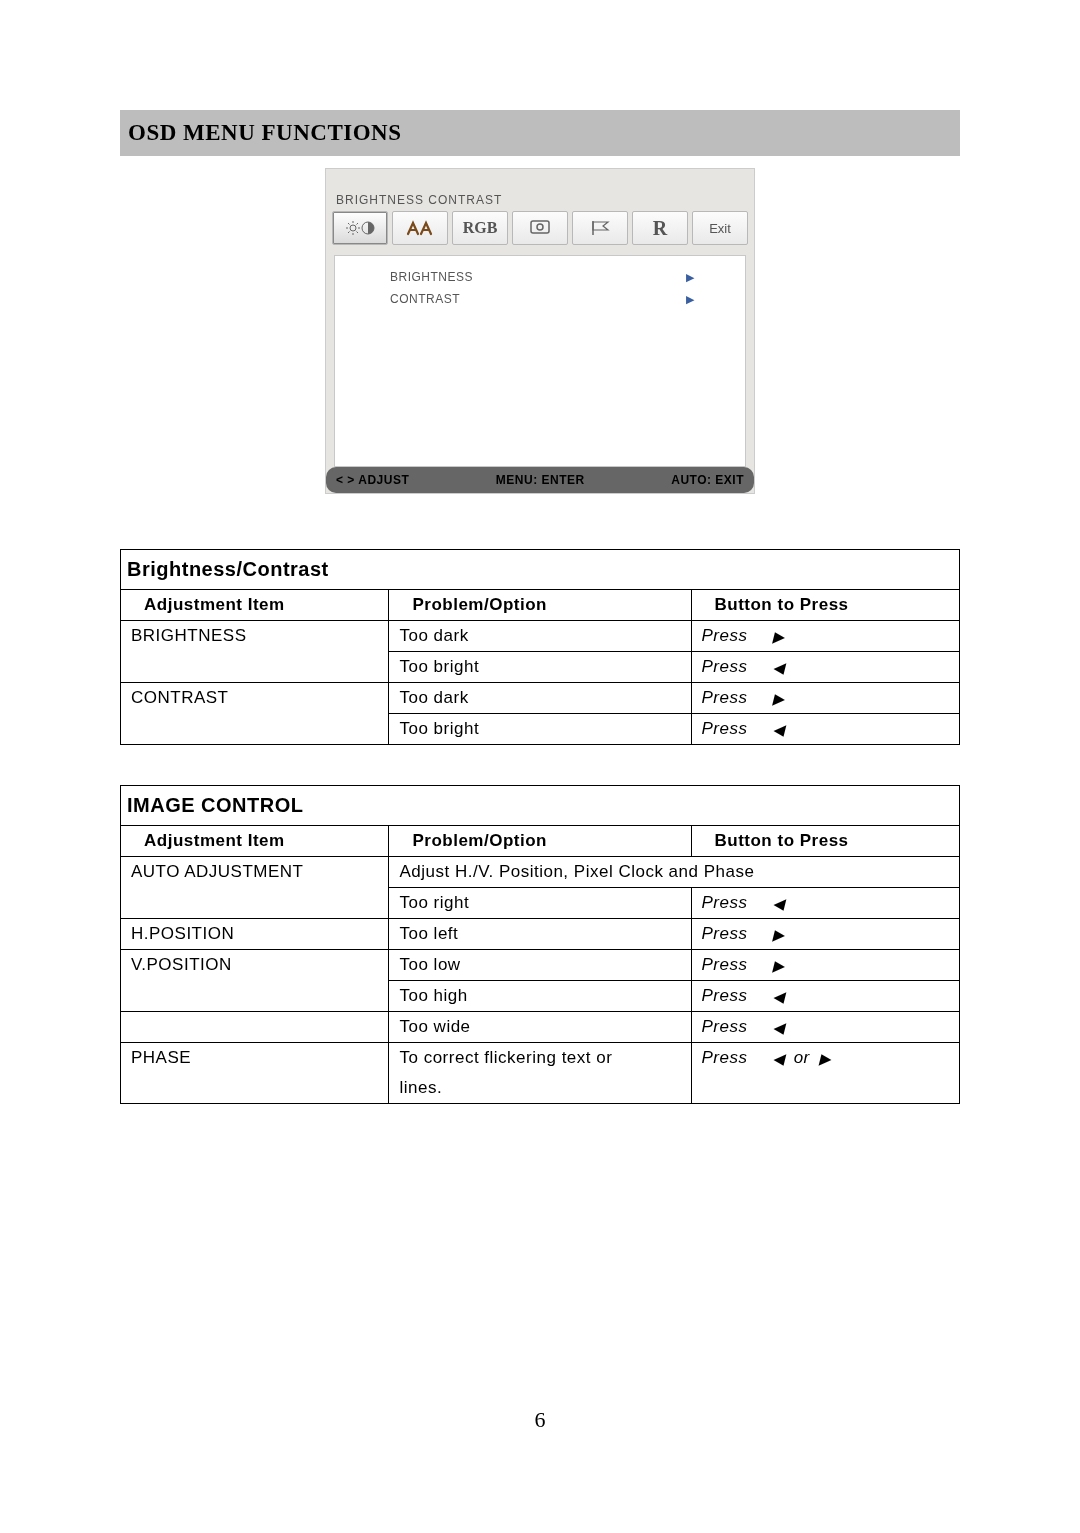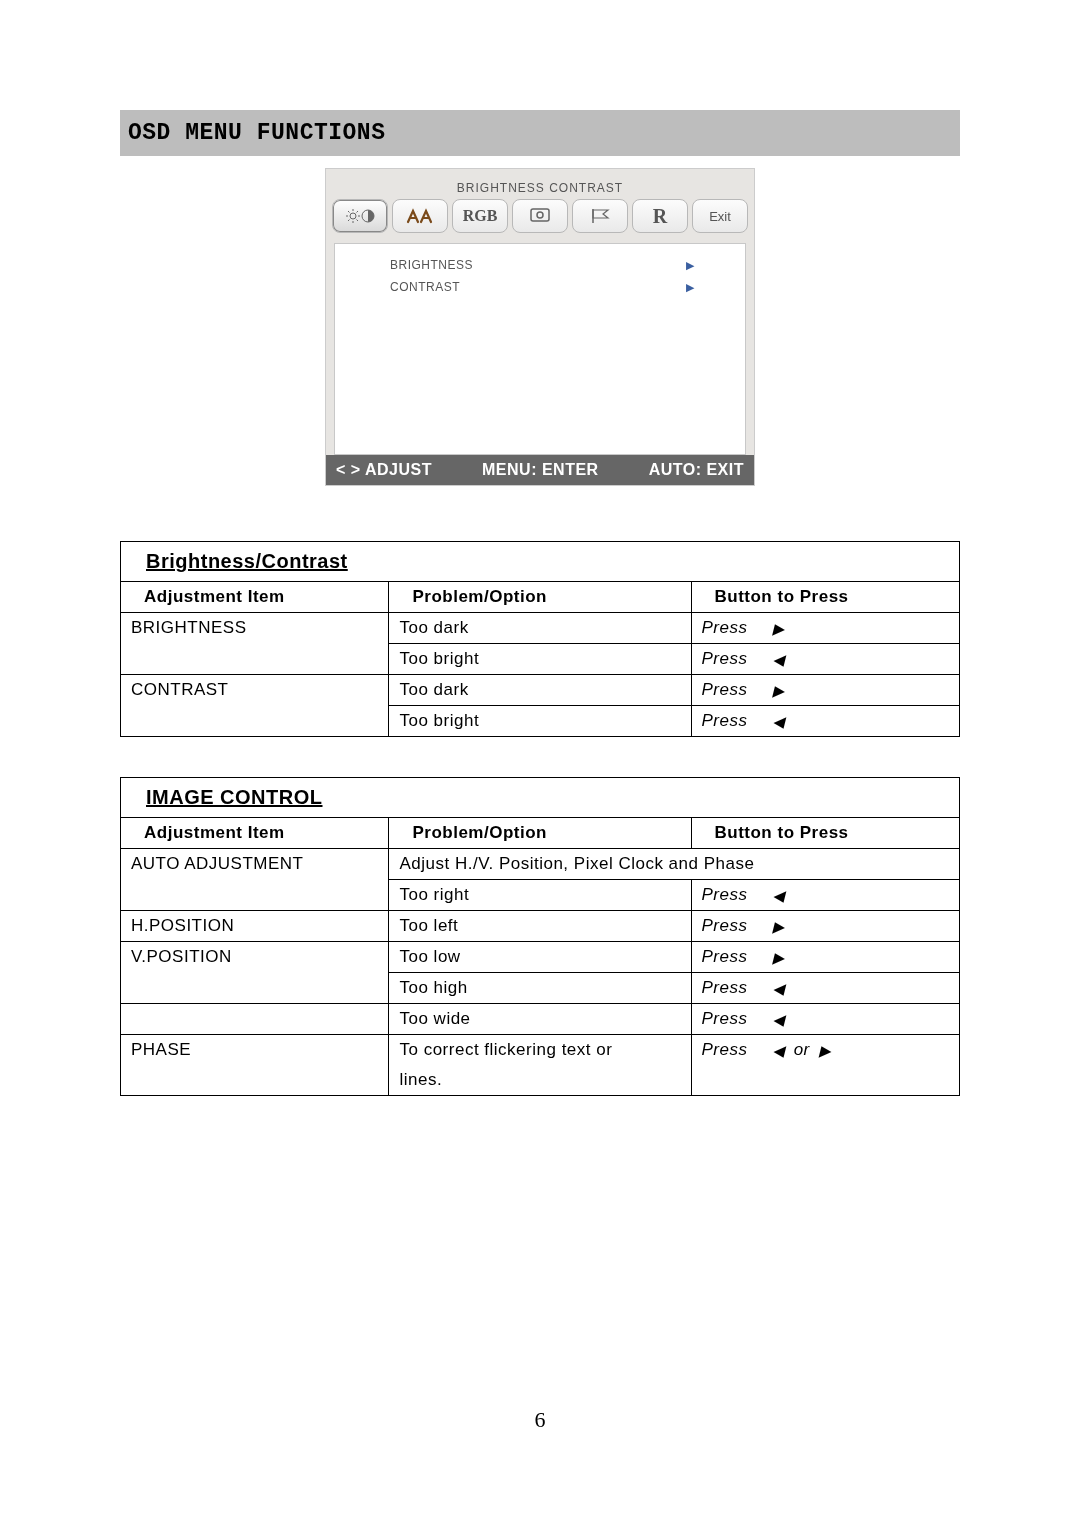--- a/index.html
+++ b/index.html
@@ -13,55 +13,54 @@
     height: 1533px;
     position: relative;
     box-sizing: border-box;
     padding: 110px 120px 0 120px;
   }
   .title-bar {
     background: #bdbdbd;
     padding: 10px 8px;
     font-weight: bold;
     font-size: 23px;
-    font-family: Liberation Mono, monospace;
+    font-family: Liberation Serif, serif;
     letter-spacing: 0.5px;
   }
 
   
   .osd-wrap {
     display: flex;
     justify-content: center;
     margin-top: 12px;
   }
   .osd {
     width: 430px;
     background: #e7e5e2;
     border: 1px solid #ccc;
     box-sizing: border-box;
     font-family: Arial, sans-serif;
   }
   .osd-top-labels {
     font-size: 12px;
     letter-spacing: 1px;
     color: #555;
-    padding: 12px 10px 4px 10px;
-    text-align: center;
+    padding: 24px 10px 4px 10px;
   }
   .osd-tabs {
     display: flex;
     padding: 0 6px 6px 6px;
     gap: 4px;
   }
   .osd-tab {
     flex: 1;
     height: 32px;
     background: linear-gradient(#fcfcfc,#e9e9e9);
     border: 1px solid #b8b8b8;
-    border-radius: 8px;
+    border-radius: 2px;
     display: flex;
     align-items: center;
     justify-content: center;
     font-size: 14px;
     font-weight: bold;
     color: #555;
   }
   .osd-tab.selected {
     background: linear-gradient(#fff,#d9d9d9);
     box-shadow: 0 0 0 1px #888 inset;
@@ -83,25 +82,26 @@
     letter-spacing: 0.5px;
   }
   .osd-row-label { flex: 1; }
   .osd-row-arrow {
     font-size: 11px;
     color: #3a5fa0;
     padding-right: 30px;
   }
   .osd-footer {
     display: flex;
-    color: #ffffff;
-    font-size: 16px;
+    color: #000000;
+    font-size: 12px;
     font-weight: bold;
     background: #666;
     letter-spacing: 0.5px;
+    border-radius: 10px;
   }
   .osd-footer > div {
     padding: 6px 10px;
     white-space: nowrap;
   }
   .osd-footer .adj { flex: 0 0 auto; }
   .osd-footer .menu { flex: 1; text-align: center; }
   .osd-footer .auto { flex: 0 0 auto; text-align: left; }
 
   
@@ -115,22 +115,21 @@
   .tbl th, .tbl td {
     border: 1px solid #000;
     padding: 5px 10px;
     text-align: left;
     vertical-align: top;
     letter-spacing: 0.5px;
   }
   .tbl .section-title {
     font-weight: bold;
     font-size: 20px;
-    padding: 8px 25px;
-    text-decoration: underline;
+    padding: 8px 6px;
   }
   .tbl .hdr {
     font-weight: bold;
     padding-left: 23px;
   }
   .tbl .no-top { border-top: none; }
   .tbl .no-bottom { border-bottom: none; }
   .press-cell { white-space: nowrap; font-style: italic; }
   .arrow {
     display: inline-block;

